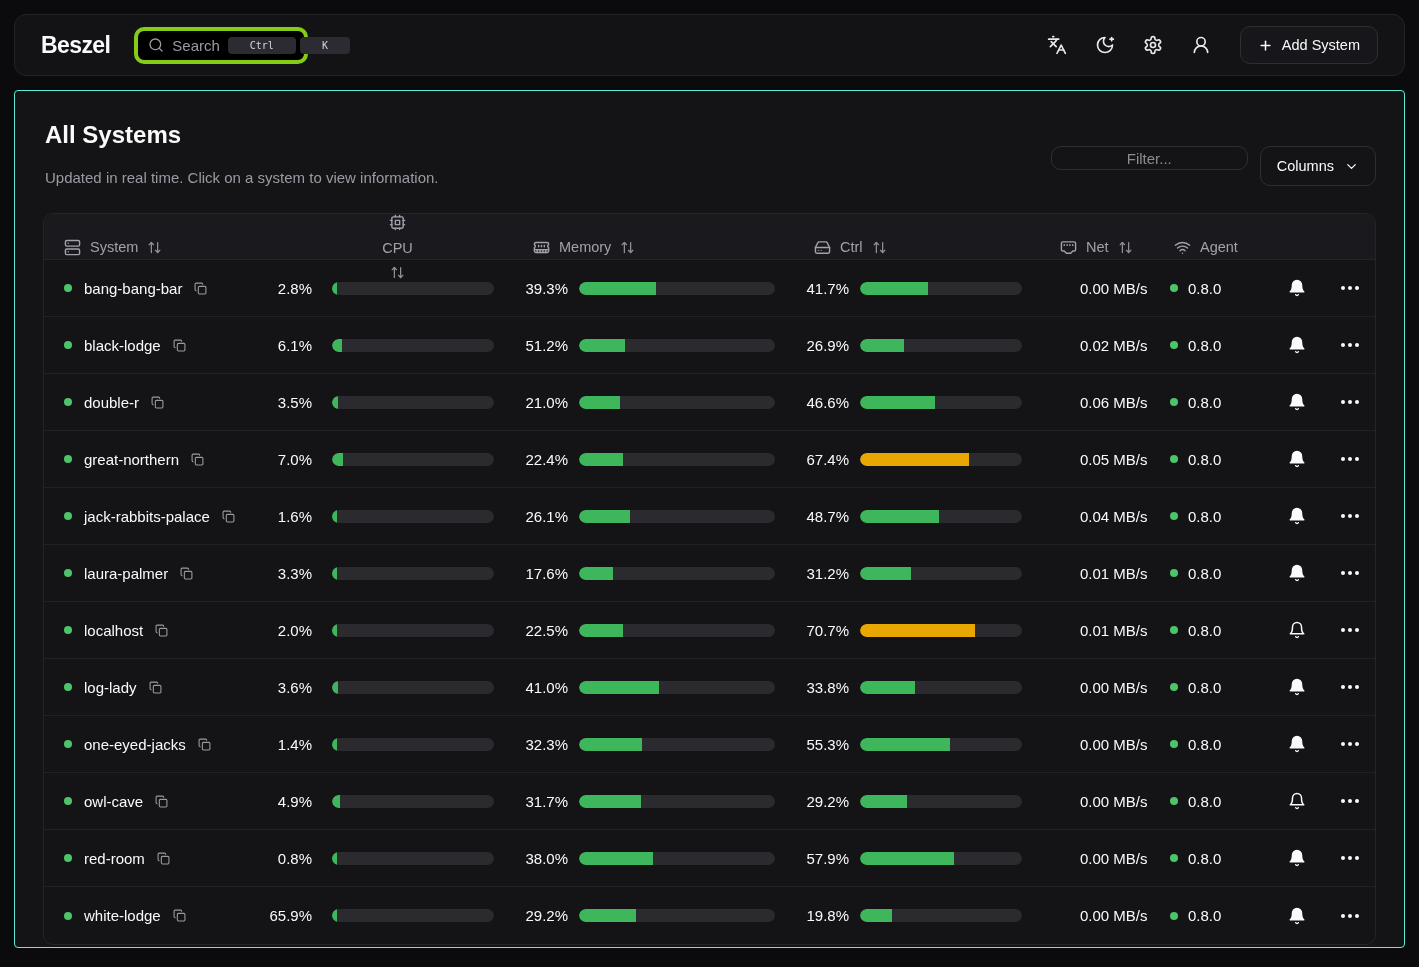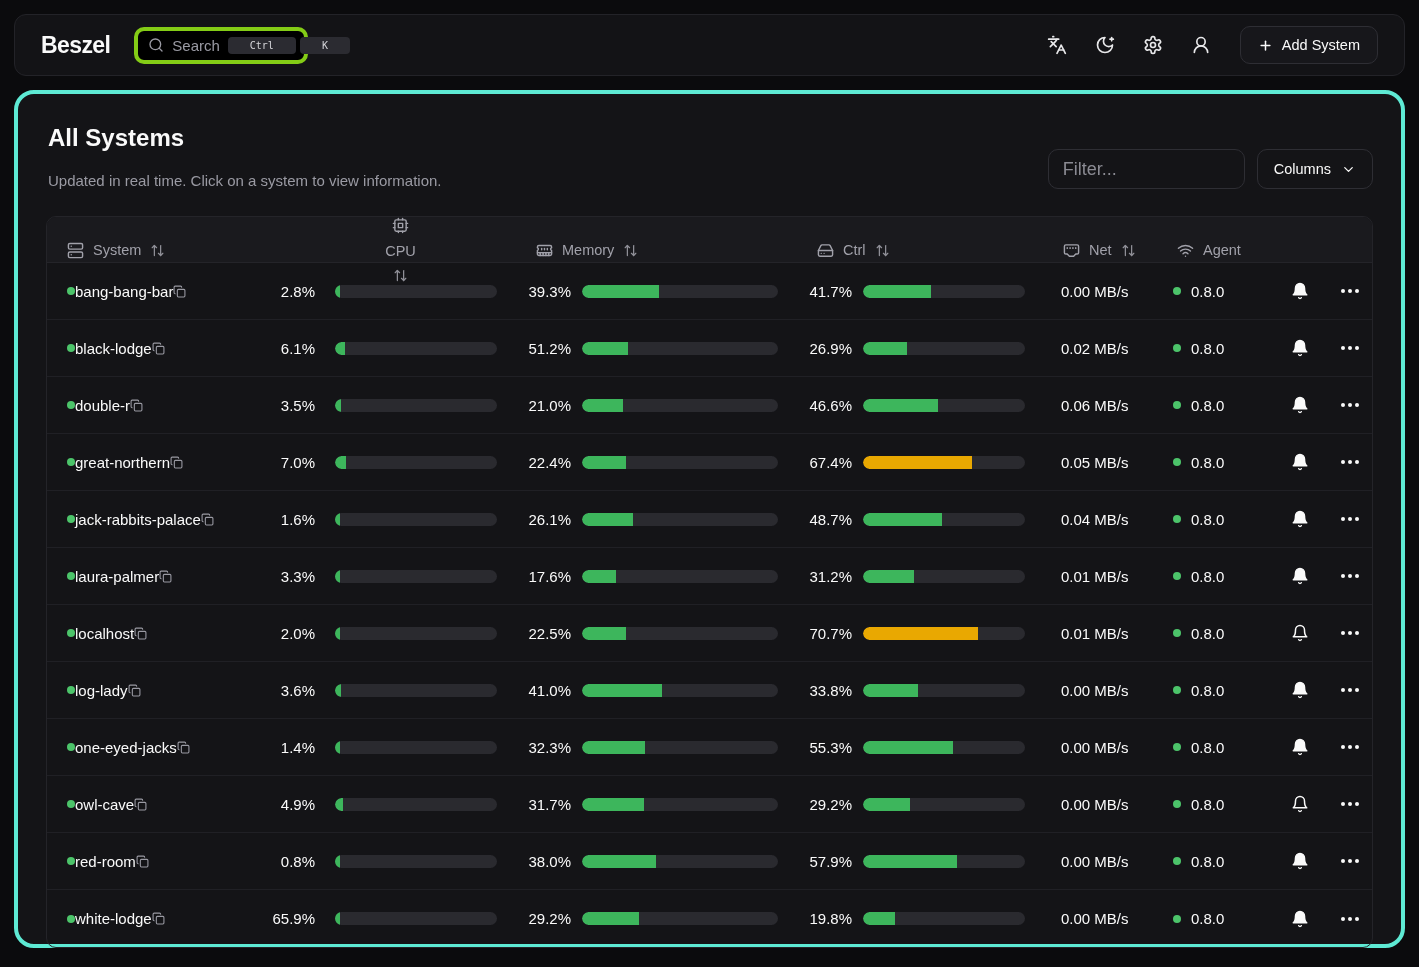--- a/index.html
+++ b/index.html
@@ -36,32 +36,33 @@
   .add-btn {
     margin-left: 10px; height: 38px; padding: 0 17px;
     border: 1px solid #2e2e34; border-radius: 10px; background: #17171b;
     display: flex; align-items: center; gap: 9px;
     font-size: 14.5px; font-weight: 500; color: #fafafa; cursor: pointer;
   }
 
   
   .card {
     position: absolute; left: 14px; top: 90px; right: 14px; height: 858px;
-    background: #141417; border: 4px solid #5eead4; border-radius: 20px;
+    background: #141417; border: 1px solid #5eead4; border-radius: 4px;
     padding: 28px;
   }
   .card-head { display: flex; align-items: flex-end; }
   .title { font-size: 24px; font-weight: 700; margin: 2px 0 0 2px; }
   .subtitle { font-size: 15px; color: #9a9aa3; margin: 20px 0 0 2px; }
   .head-right { margin-left: auto; display: flex; gap: 12px; }
   .filter-input {
-    width: 197px; height: 40px; background: transparent;
+    width: 197px; height: 24px; background: transparent;
     border: 1px solid #2e2e34; border-radius: 10px;
-    color: #fafafa; font-size: 18px; padding: 0 14px;
+    color: #fafafa; font-size: 15px; padding: 0 14px;
     font-family: "Liberation Sans", sans-serif;
+    text-align: center;
   }
   .filter-input::placeholder { color: #8b8b93; }
   .columns-btn {
     height: 40px; padding: 0 16px; background: transparent;
     border: 1px solid #2e2e34; border-radius: 10px;
     display: flex; align-items: center; gap: 10px;
     font-size: 14.5px; font-weight: 500; color: #fafafa; cursor: pointer;
   }
 
   
@@ -82,34 +83,34 @@
   .th .sort { color: #8f8f97; }
   .th-system { grid-column: 1; }
   .th-cpu    { grid-column: 2/4; padding-left: 33px; flex-direction: column; }
   .th-memory { grid-column: 4/6; padding-left: 25px; }
   .th-disk   { grid-column: 6/8; padding-left: 25px; }
   .th-net    { grid-column: 8; padding-left: 2px; }
   .th-agent  { grid-column: 9/12; padding-left: 4px; cursor: default; text-align: right; }
 
   .trow { height: 57px; border-bottom: 1px solid #202025; font-size: 15px; cursor: pointer; }
   .trow:last-child { border-bottom: none; }
-  .cell-sys { grid-column: 1; display: flex; align-items: center; font-weight: 500; }
+  .cell-sys { grid-column: 1; display: flex; align-items: center; gap: 12px; font-weight: 500; }
   .dot { width: 8px; height: 8px; border-radius: 50%; flex: none; }
   .copy-btn { color: #9a9aa3; display: flex; cursor: pointer; }
   .val { text-align: right; }
   .v-cpu { grid-column: 2; } .v-mem { grid-column: 4; } .v-disk { grid-column: 6; }
   .m-cpu { grid-column: 3; } .m-mem { grid-column: 5; } .m-disk { grid-column: 7; }
   .meter {
     width: 162px; height: 13px; margin-left: 20px;
     background: #2a2a2f; border-radius: 99px; overflow: hidden;
   }
   .m-mem .meter { width: 196px; margin-left: 11px; }
   .m-disk .meter { width: 162px; margin-left: 11px; }
   .meter i { display: block; height: 100%; min-width: 5px; border-radius: 99px 0 0 99px; }
-  .cell-net { grid-column: 8; }
+  .cell-net { grid-column: 8; margin-left: 22px; }
   .cell-agent { grid-column: 9; display: flex; align-items: center; gap: 10px; }
   .cell-bell { grid-column: 10; display: flex; justify-content: center; }
   .bell-btn { color: #fafafa; cursor: pointer; padding: 6px; }
   .cell-menu { grid-column: 11; display: flex; justify-content: center; }
   .menu-btn { display: flex; gap: 3px; padding: 8px 4px; cursor: pointer; }
   .mdot { width: 4px; height: 4px; border-radius: 50%; background: #fafafa; }
 </style>
 </head>
 <body>
 

